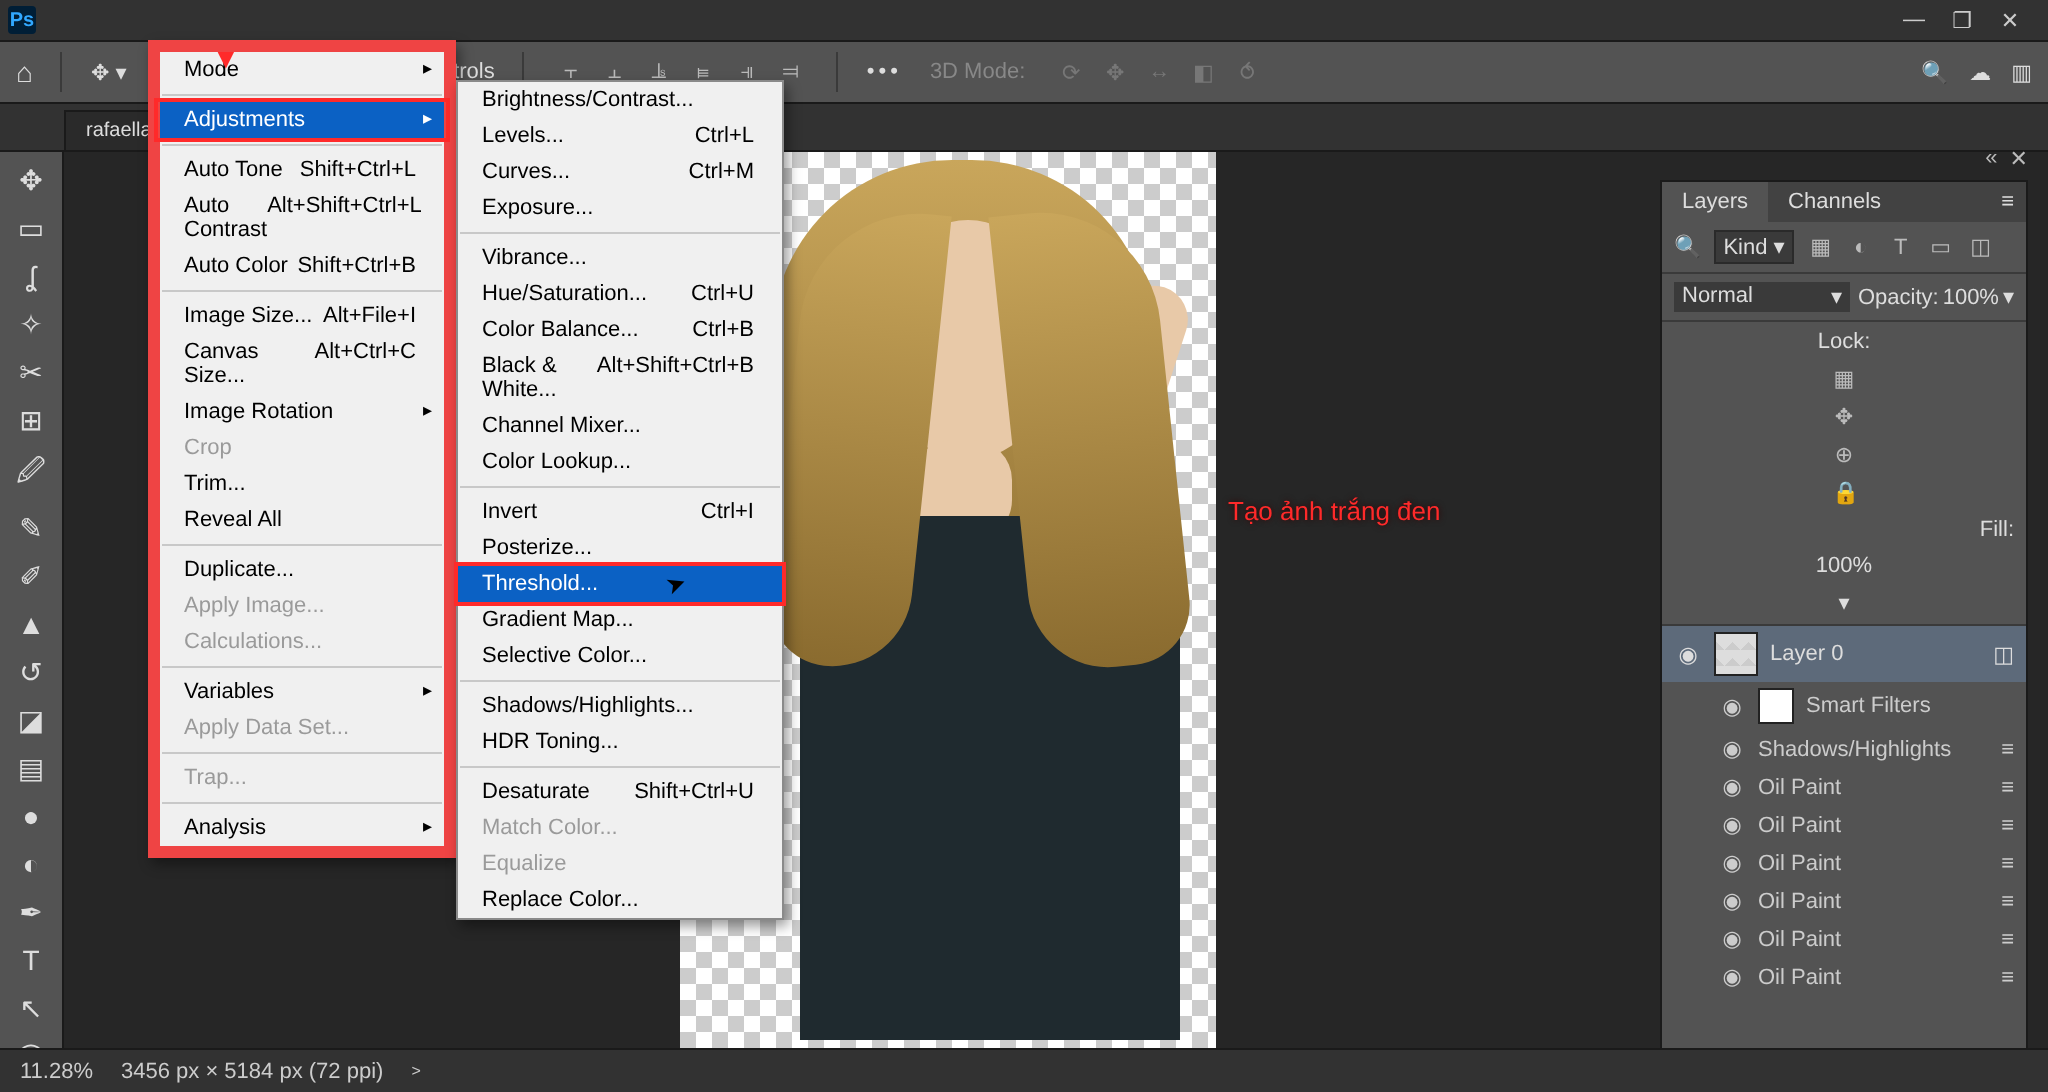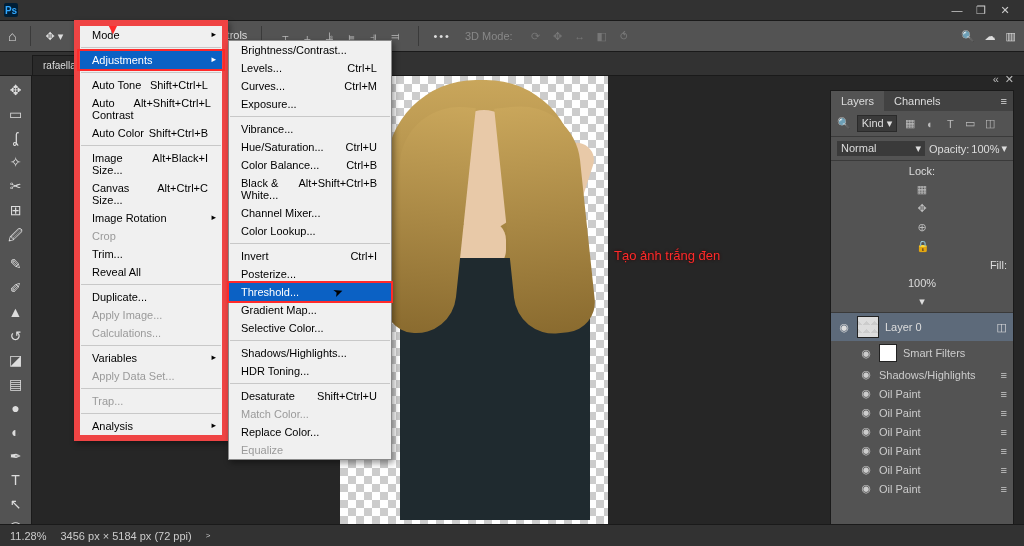--- a/index.html
+++ b/index.html
@@ -201,21 +201,21 @@
       <span>Auto Contrast</span>
       <span>Alt+Shift+Ctrl+L</span>
     </div>
   <div class="row">
       <span>Auto Color</span>
       <span>Shift+Ctrl+B</span>
     </div>
   <div class="div"></div>
   <div class="row">
       <span>Image Size...</span>
-      <span>Alt+Black+I</span>
+      <span>Alt+File+I</span>
     </div>
   <div class="row">
       <span>Canvas Size...</span>
       <span>Alt+Ctrl+C</span>
     </div>
   <div class="row arrow">
       <span>Image Rotation</span>
     </div>
   <div class="row dis">
       <span>Crop</span>
@@ -317,25 +317,25 @@
       <span>HDR Toning...</span>
     </div>
   <div class="div"></div>
   <div class="row">
       <span>Desaturate</span>
       <span>Shift+Ctrl+U</span>
     </div>
   <div class="row dis">
       <span>Match Color...</span>
     </div>
+  <div class="row dis">
+      <span>Equalize</span>
+    </div>
   <div class="row">
       <span>Replace Color...</span>
-    </div>
-  <div class="row dis">
-      <span>Equalize</span>
     </div>
 </div>
 
 <div class="panel">
   <div class="closebtn">
       <span>«</span>
       <span>✕</span>
     </div>
   <div class="tabs">
     <span class="act">Layers</span>

